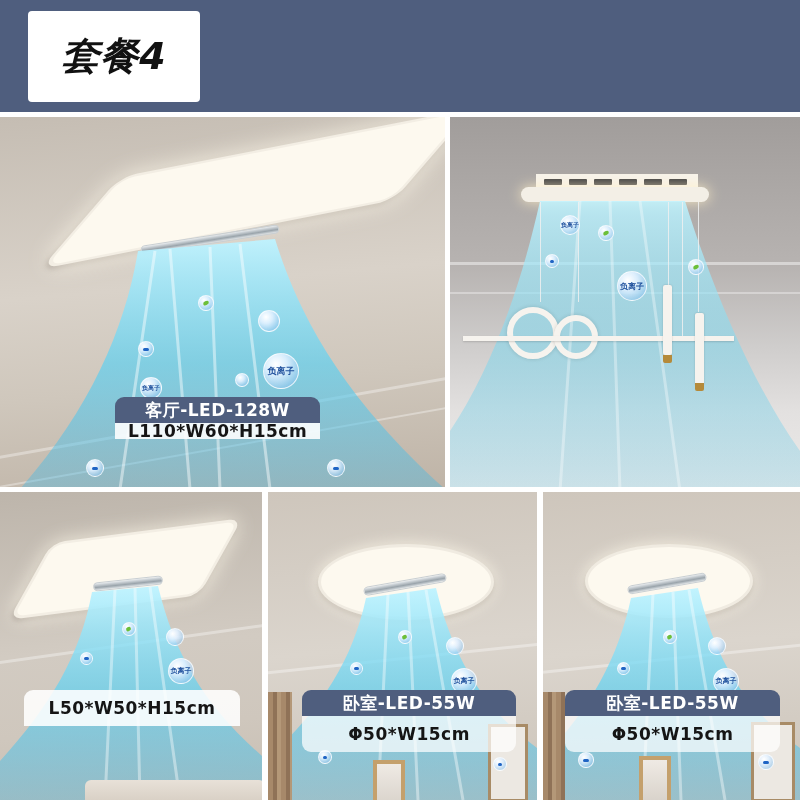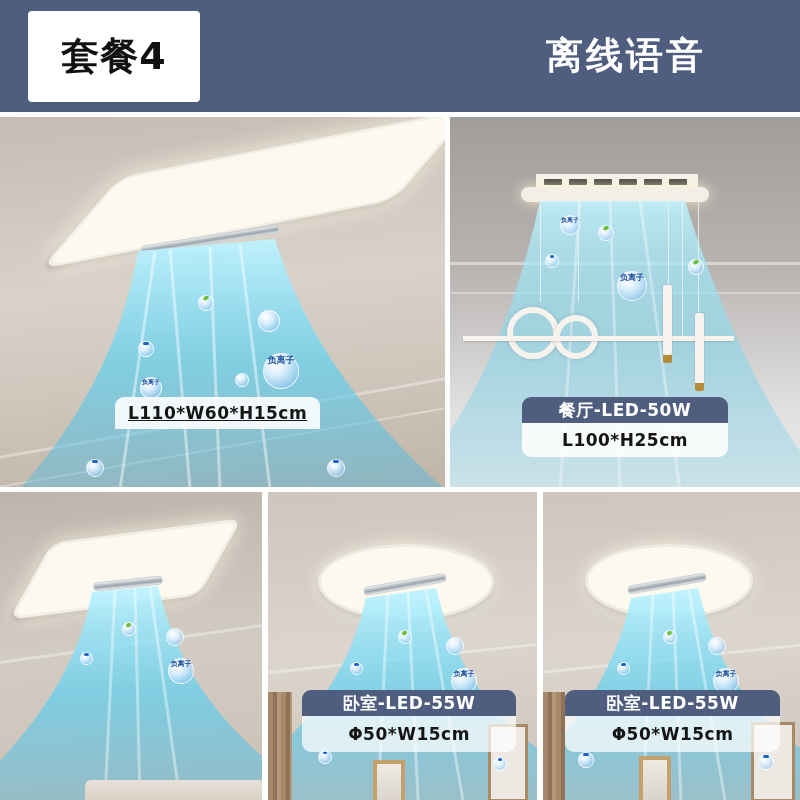--- a/index.html
+++ b/index.html
@@ -3,21 +3,21 @@
 <meta charset="utf-8">
 <style>
   * { margin: 0; padding: 0; box-sizing: border-box; }
   html, body { width: 800px; height: 800px; overflow: hidden; background: #ffffff; }
   body { position: relative; font-family: "DejaVu Sans", "Liberation Sans", sans-serif; }
 
   
   .header { position: absolute; left: 0; top: 0; width: 800px; height: 112px; background: #4f5e7e; }
   .pkg-box { position: absolute; left: 28px; top: 11px; width: 172px; height: 91px; background: #ffffff; border-radius: 4px;
              display: flex; align-items: center; justify-content: center; }
-  .pkg-text { font-size: 38px; font-weight: bold; color: #111111; letter-spacing: 1px; }
+  .pkg-text { font-size: 38px; font-weight: bold; color: #111111; letter-spacing: 1px; font-style: italic; }
   .rooms { position: absolute; left: 236px; top: 0; height: 112px; display: flex; align-items: center;
            font-size: 44px; font-weight: bold; color: #ffffff; letter-spacing: 1px; }
   .feature { position: absolute; left: 546px; top: 0; height: 112px; display: flex; align-items: center;
              font-size: 37px; font-weight: bold; color: #ffffff; letter-spacing: 3px; }
 
   
   .panel { position: absolute; overflow: hidden; }
   .p1 { left: 0; top: 117px; width: 445px; height: 370px;
         background: linear-gradient(175deg, #c5bdb3 0%, #d9d2c9 45%, #cfc7bc 70%, #bfb4a7 100%); }
   .p2 { left: 450px; top: 117px; width: 350px; height: 370px;
@@ -44,21 +44,21 @@
   .grille { position: absolute; background: #f7f3ea; }
   .slot { position: absolute; width: 18px; height: 6px; background: #3f3f40; border-radius: 1px; }
 
   
   .airflow { position: absolute; }
   .airflow svg { display: block; }
 
   
   .bubble { position: absolute; border-radius: 50%;
             background: radial-gradient(circle at 35% 30%, #ffffff 0%, rgba(225,240,255,0.9) 35%, rgba(150,200,240,0.6) 75%, rgba(90,150,220,0.7) 100%);
-            border: 1px solid rgba(255,255,255,0.8); display: flex; justify-content: center; }
+            border: 1px solid rgba(255,255,255,0.8); display: flex; align-items: center; justify-content: center; }
   .bubble .ion-text { font-size: 9px; font-weight: bold; color: #1d4f9c; white-space: nowrap; }
   .bubble .minus { width: 40%; height: 3px; background: #1f64c4; border-radius: 2px; }
   .bubble .leaf { width: 45%; height: 4px; background: #6cbf3a; border-radius: 50%; transform: rotate(-30deg); }
 
   
   .ring { position: absolute; border: 6px solid #f6f3ee; border-radius: 50%; box-shadow: 0 0 4px rgba(0,0,0,0.15); }
   .hbar { position: absolute; height: 5px; background: #f6f3ee; box-shadow: 0 1px 2px rgba(0,0,0,0.15); }
   .wire { position: absolute; width: 1px; background: rgba(240,240,240,0.85); }
   .tube { position: absolute; width: 9px; background: #f6f3ee; border-radius: 2px; box-shadow: 0 0 2px rgba(0,0,0,0.2); }
   .tube-tip { position: absolute; width: 9px; height: 8px; background: #b58a3a; border-radius: 0 0 2px 2px; }
@@ -77,21 +77,20 @@
               display: flex; align-items: center; justify-content: center; letter-spacing: 0.5px; }
   .spec.translucent .spec-dim { background: rgba(255,255,255,0.72); }
 </style>
 </head>
 <body>
 
 <div class="header">
   <div class="pkg-box">
     <span class="pkg-text">套餐4</span>
   </div>
-  <div class="feature">离线语音</div>
 </div>
 
 <div class="panel p1">
   <div class="beam" style="left:-20px;top:300px;width:480px;height:3px;transform:rotate(-10deg);"></div>
   <div class="beam" style="left:-20px;top:330px;width:480px;height:2px;transform:rotate(-10deg);"></div>
   <div class="lamp-rect" style="left:50px;top:60px;width:285px;height:95px;border-radius:14px;transform:skewX(-48deg) rotate(-14deg);transform-origin:left top;left:120px;"></div>
   <div class="vent" style="left:140px;top:118px;width:140px;transform:rotate(-9deg);"></div>
 
   <div class="airflow" style="left:0;top:122px;">
     <svg width="445" height="250" viewBox="0 0 445 250">
@@ -122,21 +121,22 @@
       <span class="ion-text" style="font-size:6px;">负离子</span>
     </div>
   <div class="bubble" style="left:86px;top:342px;width:18px;height:18px;">
       <span class="minus"></span>
     </div>
   <div class="bubble" style="left:327px;top:342px;width:18px;height:18px;">
       <span class="minus"></span>
     </div>
 
   <div class="spec" style="left:115px;top:280px;width:205px;height:58px;">
-    <div class="spec-dim" style="height:32px;text-decoration:underline;">L110*W60*H15cm</div>
+    <div class="spec-title">客厅-LED-128W</div>
+    <div class="spec-dim" style="height:16px;">L110*W60*H15cm</div>
   </div>
 </div>
 
 <div class="panel p2">
   <div class="beam" style="left:0;top:145px;width:350px;height:3px;background:rgba(255,255,255,0.45);"></div>
   <div class="beam" style="left:0;top:175px;width:350px;height:2px;background:rgba(255,255,255,0.35);"></div>
 
   <div class="grille" style="left:86px;top:57px;width:162px;height:16px;">
     <span class="slot" style="left:8px;top:5px;"></span>
     <span class="slot" style="left:33px;top:5px;"></span>
@@ -184,24 +184,20 @@
   <div class="bubble" style="left:95px;top:137px;width:14px;height:14px;">
       <span class="minus"></span>
     </div>
   <div class="bubble" style="left:238px;top:142px;width:16px;height:16px;">
       <span class="leaf"></span>
     </div>
   <div class="bubble" style="left:167px;top:154px;width:30px;height:30px;">
       <span class="ion-text" style="font-size:8px;">负离子</span>
     </div>
 
-  <div class="spec" style="left:72px;top:280px;width:206px;height:60px;">
-    <div class="spec-title">餐厅-LED-50W</div>
-    <div class="spec-dim" style="height:34px;">L100*H25cm</div>
-  </div>
 </div>
 
 <div class="panel p3">
   <div class="beam" style="left:-10px;top:150px;width:290px;height:3px;transform:rotate(-8deg);"></div>
   <div class="lamp-rect" style="left:38px;top:38px;width:175px;height:78px;border-radius:12px;transform:skewX(-35deg) rotate(-8deg);"></div>
   <div class="vent" style="left:93px;top:87px;width:70px;transform:rotate(-6deg);"></div>
 
   <div class="airflow" style="left:0;top:94px;">
     <svg width="262" height="214" viewBox="0 0 262 214">
       <defs>
@@ -223,20 +219,21 @@
   <div class="bubble" style="left:80px;top:160px;width:13px;height:13px;">
       <span class="minus"></span>
     </div>
   <div class="bubble" style="left:168px;top:166px;width:26px;height:26px;">
       <span class="ion-text" style="font-size:7px;">负离子</span>
     </div>
 
   <div class="sofa" style="left:85px;top:288px;width:180px;height:30px;"></div>
 
   <div class="spec" style="left:24px;top:198px;width:216px;height:62px;">
+    <div class="spec-dim" style="height:36px;">L50*W50*H15cm</div>
   </div>
 </div>
 
 <div class="panel p4">
   <div class="beam" style="left:-10px;top:165px;width:290px;height:3px;transform:rotate(-6deg);"></div>
   <div class="lamp-round" style="left:50px;top:52px;width:176px;height:76px;"></div>
   <div class="vent" style="left:95px;top:88px;width:84px;transform:rotate(-10deg);"></div>
 
   <div class="airflow" style="left:0;top:96px;">
     <svg width="269" height="212" viewBox="0 0 269 212">

